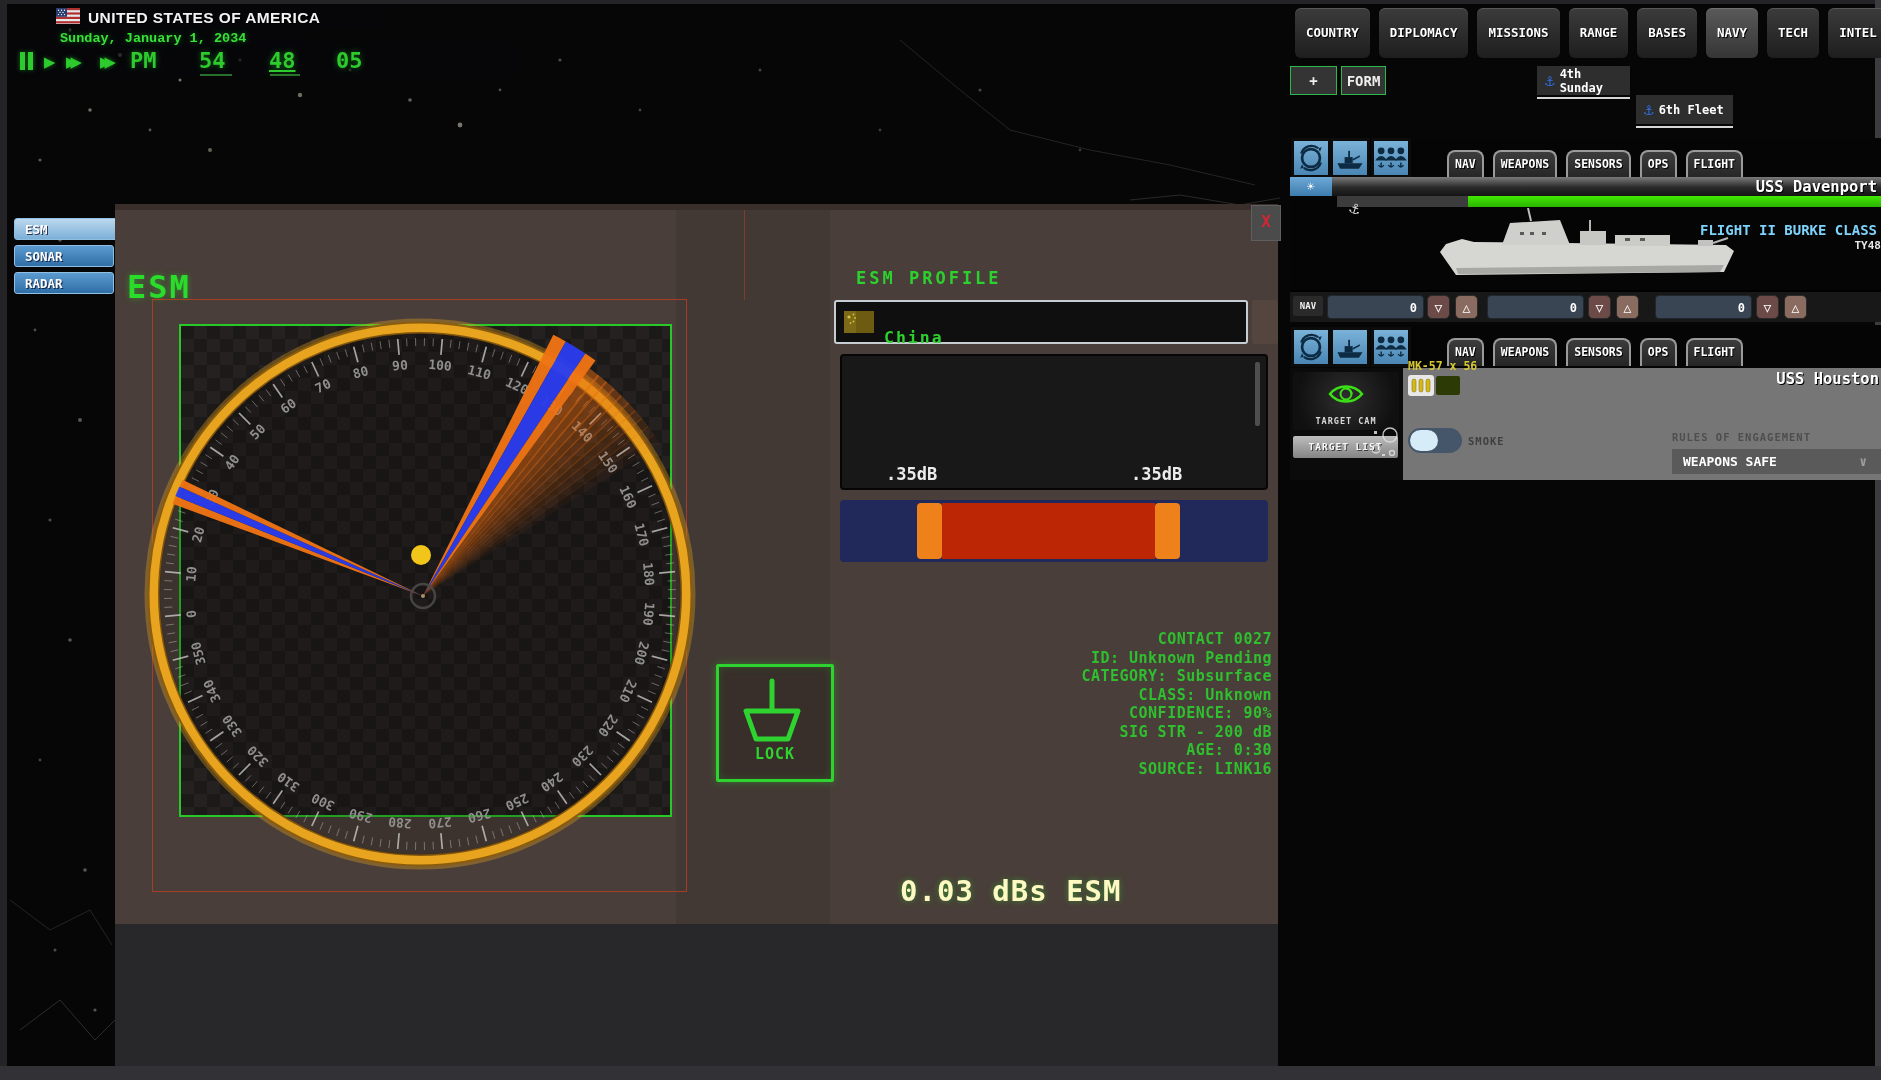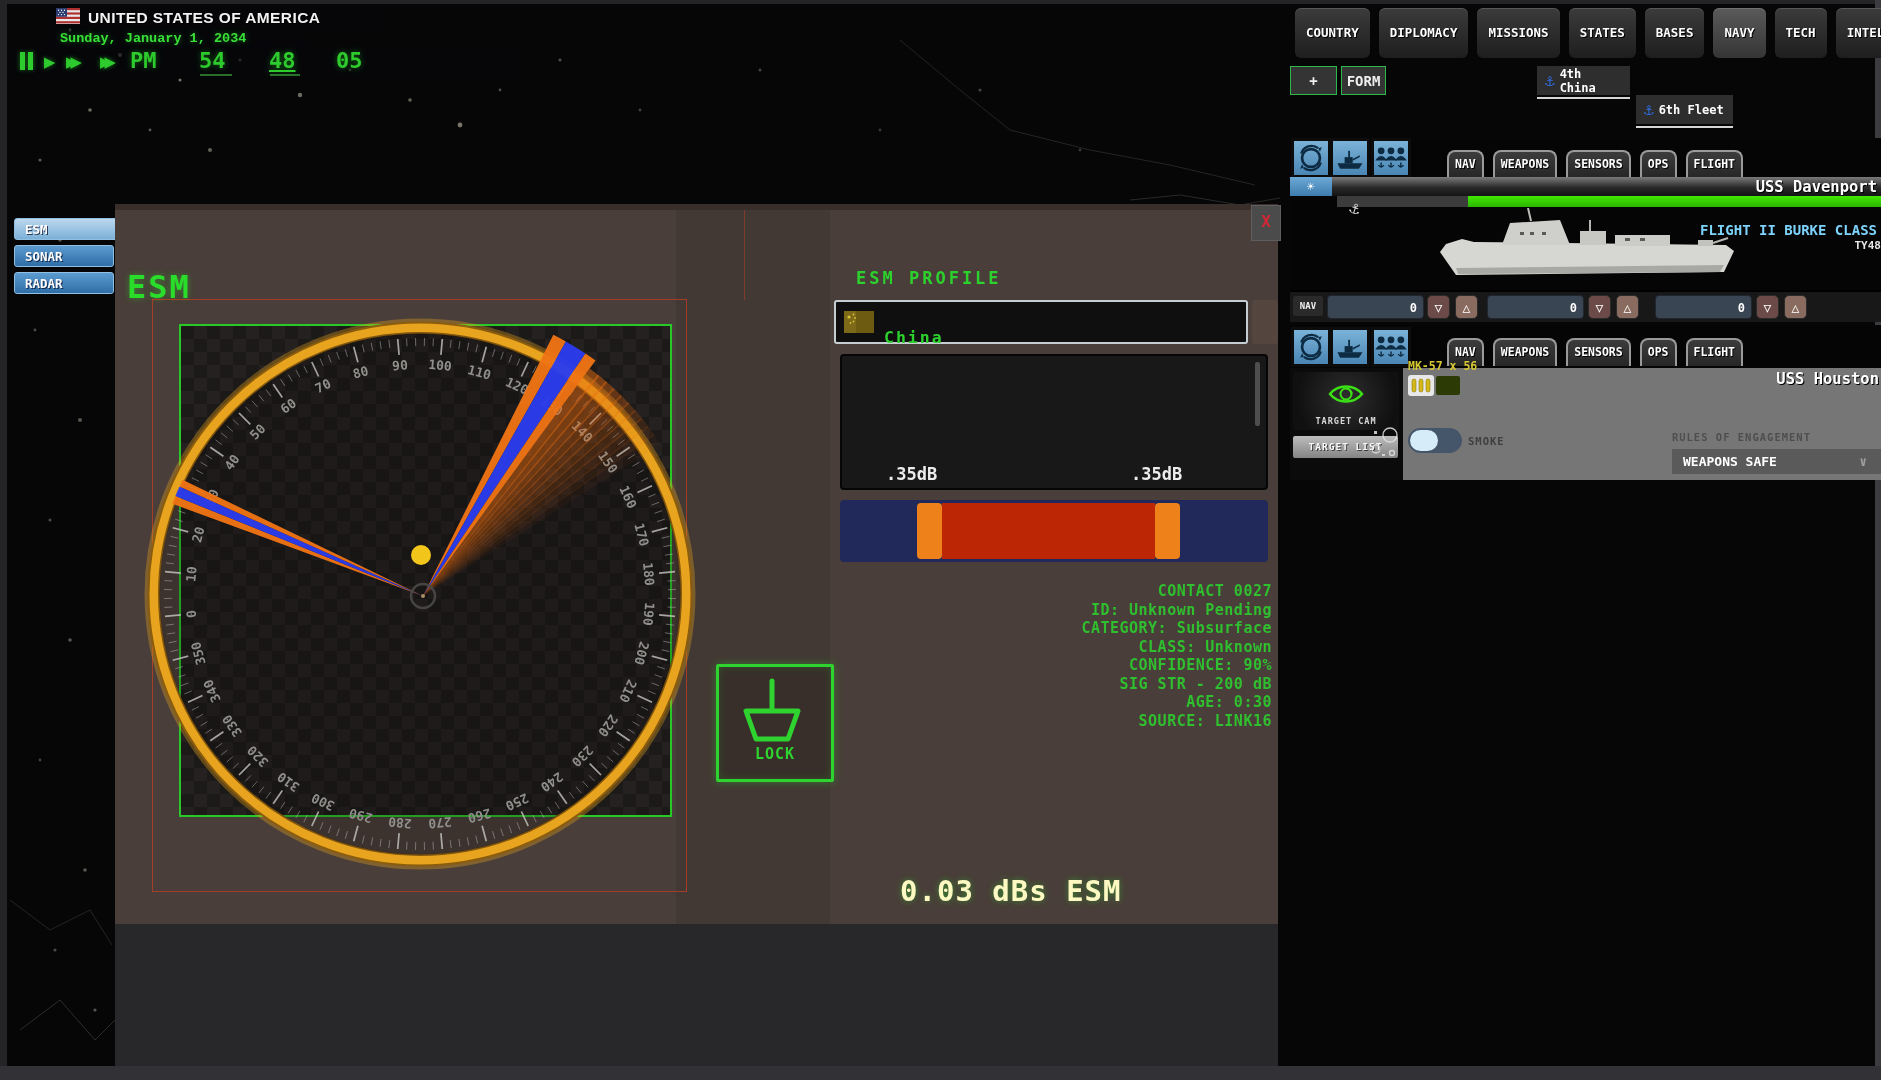--- a/index.html
+++ b/index.html
@@ -44,21 +44,21 @@
   .entry-row{width:414px;height:44px;background:#0f0f0f;border:2px solid #c6cdd3;border-radius:3px;box-sizing:border-box;cursor:pointer;}
   .entry-side{width:26px;height:44px;background:#55453f;border-radius:3px;}
   .entry-label{font-size:16.5px;font-weight:bold;color:#2dd12d;letter-spacing:2px;}
   .hist-box{width:428px;height:136px;background:#181818;border:2px solid #060606;border-radius:4px;box-sizing:border-box;}
   .hist-scroll{width:5px;height:64px;background:#4e4e4e;border-radius:2px;}
   .db-label{font-size:17px;font-weight:bold;color:#ececec;}
   .slider{width:428px;height:62px;background:#20295a;border-radius:4px;}
   .slider-fill{position:absolute;top:3px;bottom:3px;background:#bd2605;}
   .slider-handle{position:absolute;top:3px;bottom:3px;width:25px;background:#ee8119;border-radius:4px;cursor:pointer;}
   .contact-block{width:400px;text-align:right;font-size:15px;font-weight:bold;line-height:18.5px;
-                 color:#2fbf2f;letter-spacing:.5px;}
+                 color:#2fbf2f;letter-spacing:.5px;margin-top:48px;}
   .readout{font-size:29px;font-weight:bold;color:#fef9c3;letter-spacing:1px;}
   
   .main-tabs{display:flex;gap:9px;}
   .main-tab{height:50px;padding:0 11px;border-radius:6px;background:linear-gradient(180deg,#3b3b3b,#1e1e1e);
             color:#fff;font-size:12.5px;font-weight:bold;line-height:50px;text-shadow:1px 1px 0 #000;
             box-shadow:inset 0 1px 0 rgba(255,255,255,.15);cursor:pointer;}
   .main-tab.active{background:linear-gradient(180deg,#5a5a5a,#353535);}
   .mini-btn{height:29px;background:#343434;border:1px solid #2db84a;color:#eee;font-size:14px;font-weight:bold;
             text-align:center;line-height:29px;box-sizing:border-box;cursor:pointer;}
   .fleet-btn{height:29px;background:#2e2e2e;color:#fff;font-size:12px;font-weight:bold;display:flex;
@@ -510,32 +510,32 @@
 
     <div class="abs readout greenglow" style="left:785px;top:664px;">0.03 dBs ESM</div>
   </div>
 
   <div class="abs close-btn" style="left:1251px;top:205px;">X</div>
 
   <div class="abs main-tabs" style="left:1295px;top:8px;">
     <div class="main-tab">COUNTRY</div>
     <div class="main-tab">DIPLOMACY</div>
     <div class="main-tab">MISSIONS</div>
-    <div class="main-tab">STATES</div>
+    <div class="main-tab">RANGE</div>
     <div class="main-tab">BASES</div>
     <div class="main-tab active">NAVY</div>
     <div class="main-tab">TECH</div>
     <div class="main-tab">INTEL</div>
   </div>
 
   <div class="abs mini-btn" style="left:1290px;top:66px;width:47px;">+</div>
   <div class="abs mini-btn" style="left:1341px;top:66px;width:45px;">FORM</div>
   <div class="abs fleet-btn" style="left:1537px;top:66px;width:93px;">
     <span class="anchor-glyph">⚓</span>
-    <span>4th China</span>
+    <span>4th Sunday</span>
   </div>
   <div class="abs fleet-btn" style="left:1636px;top:66px;width:97px;">
     <span class="anchor-glyph">⚓</span>
     <span>6th Fleet</span>
   </div>
 
   <div class="abs ship-panel" style="left:1290px;top:138px;width:591px;height:182px;">
     <div class="abs sq-icon" style="left:2px;top:1px;">
       <svg width="34" height="34" viewBox="0 0 38 38">
         <circle cx="19" cy="19" r="10" fill="none" stroke="#0d2b42" stroke-width="3"></circle>

